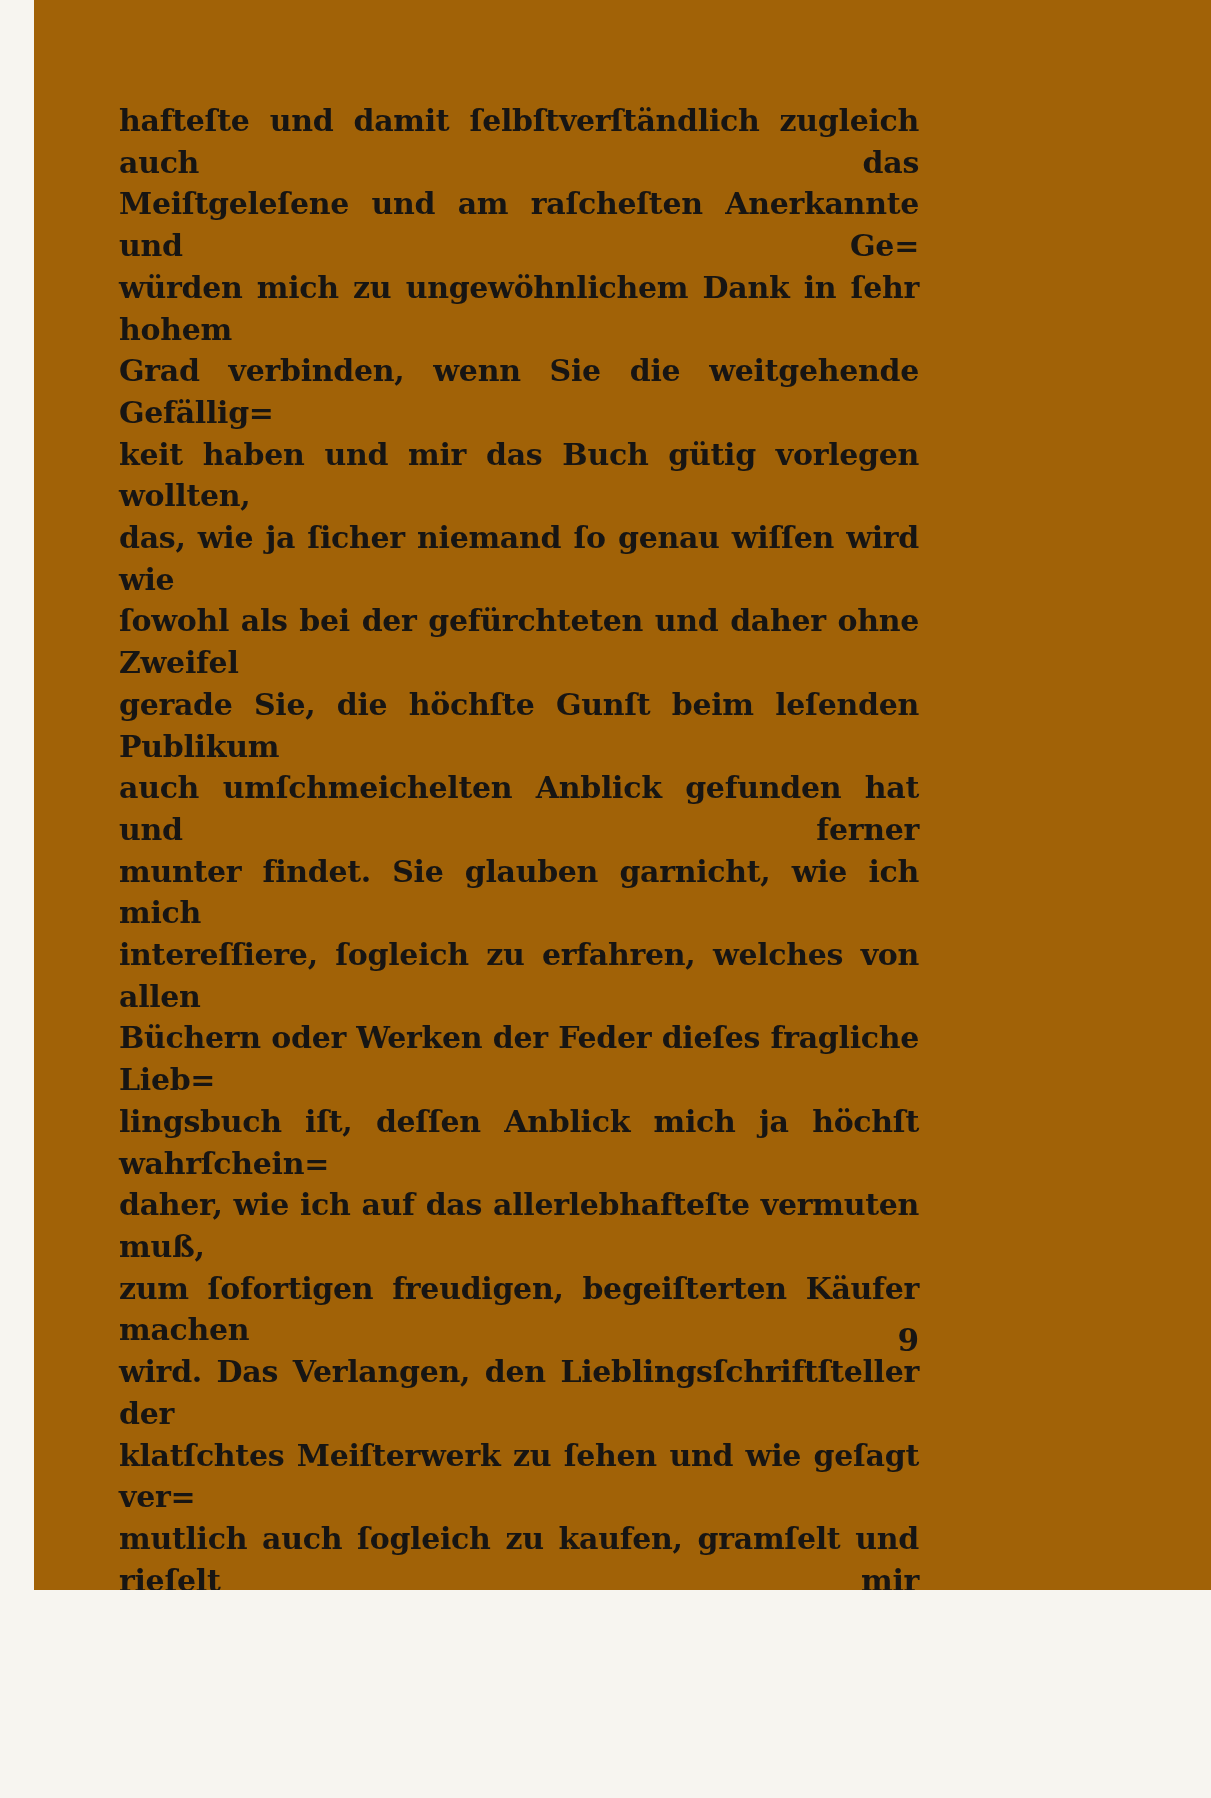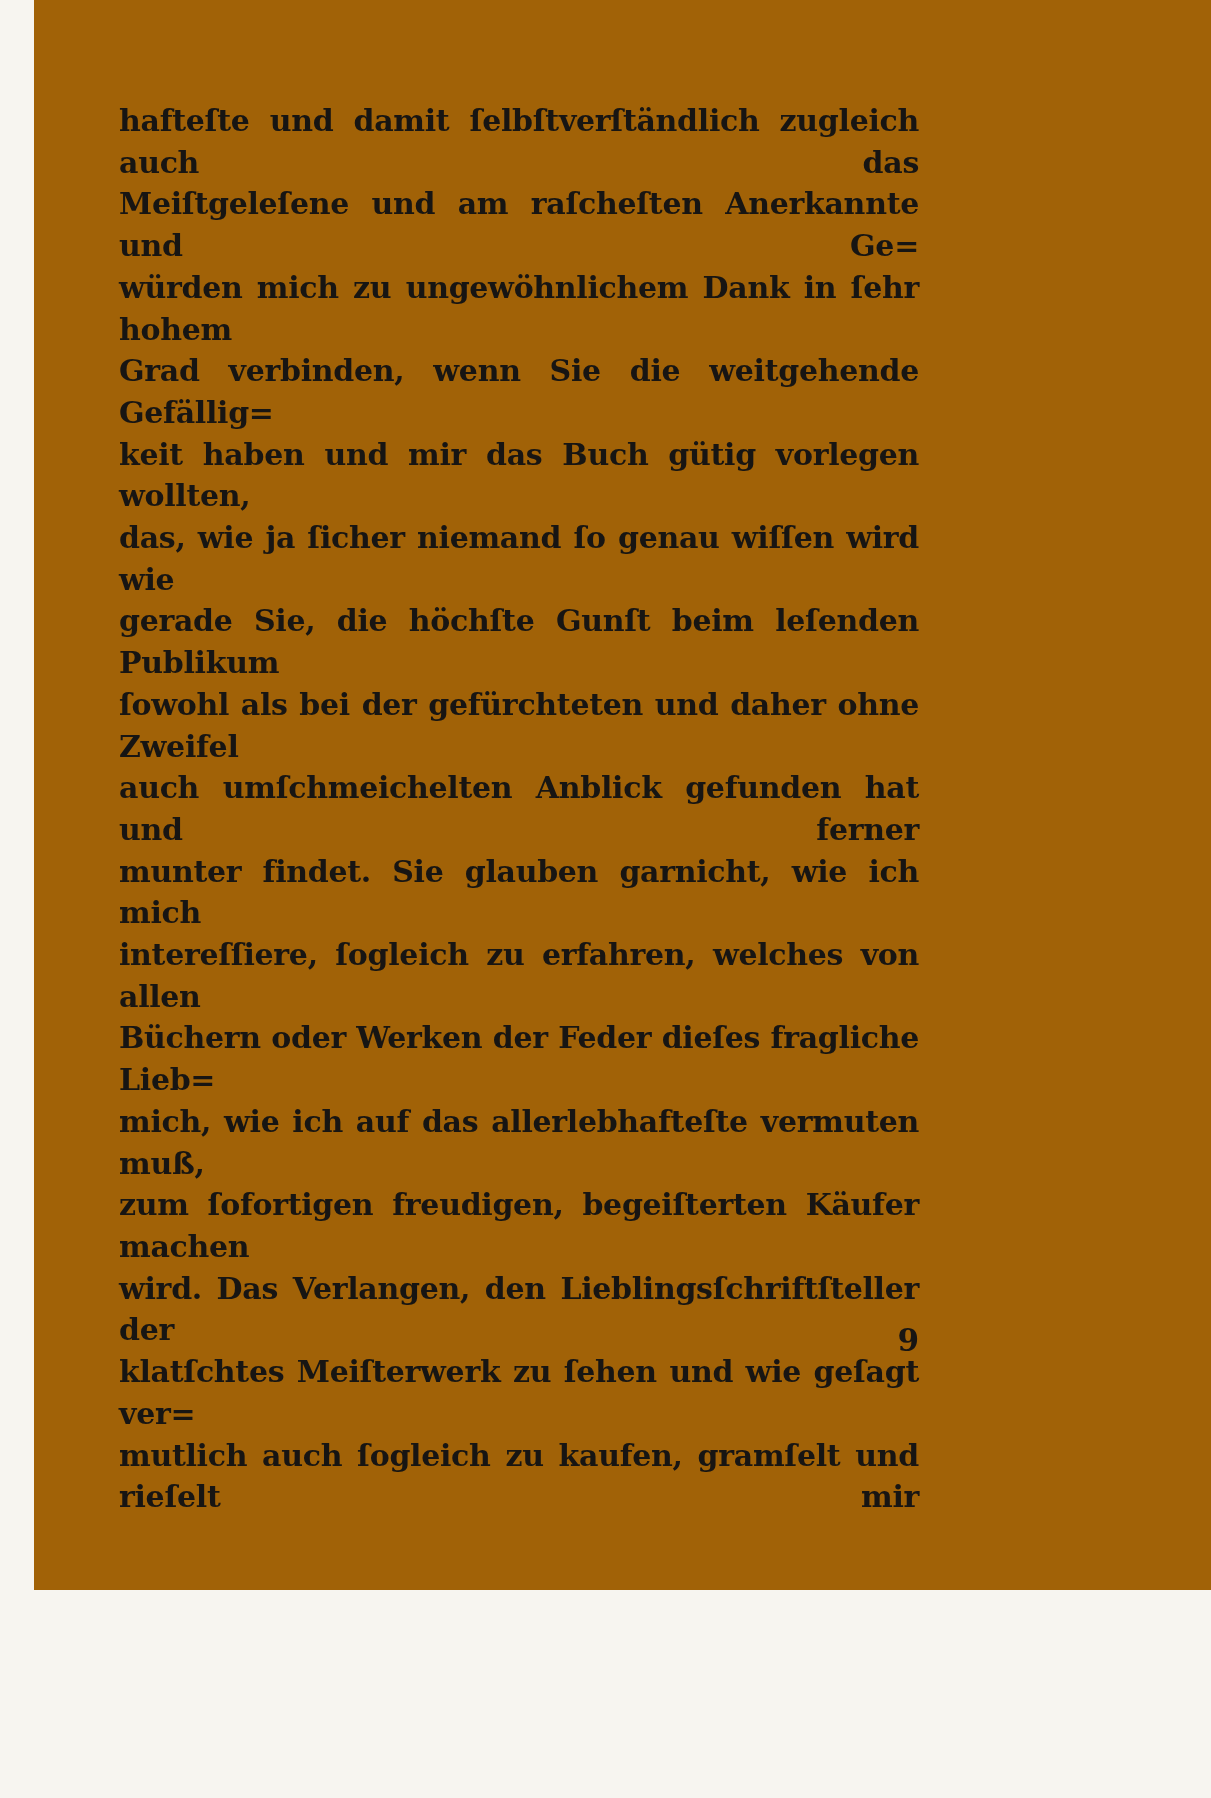--- a/index.html
+++ b/index.html
@@ -47,27 +47,28 @@
 <body>
 
 <div class="page">
   <div class="text-block">
     <div class="text-line">hafteſte und damit ſelbſtverſtändlich zugleich auch das</div>
     <div class="text-line">Meiſtgeleſene und am raſcheſten Anerkannte und Ge=</div>
     <div class="text-line">würden mich zu ungewöhnlichem Dank in ſehr hohem</div>
     <div class="text-line">Grad verbinden, wenn Sie die weitgehende Gefällig=</div>
     <div class="text-line">keit haben und mir das Buch gütig vorlegen wollten,</div>
     <div class="text-line">das, wie ja ſicher niemand ſo genau wiſſen wird wie</div>
+    <div class="text-line">ſowohl als bei der gefürchteten und daher ohne Zweifel</div>
     <div class="text-line">gerade Sie, die höchſte Gunſt beim leſenden Publikum</div>
-    <div class="text-line">ſowohl als bei der gefürchteten und daher ohne Zweifel</div>
     <div class="text-line">auch umſchmeichelten Anblick gefunden hat und ferner</div>
     <div class="text-line">munter findet. Sie glauben garnicht, wie ich mich</div>
     <div class="text-line">intereſſiere, ſogleich zu erfahren, welches von allen</div>
     <div class="text-line">Büchern oder Werken der Feder dieſes fragliche Lieb=</div>
-    <div class="text-line">mich, wie ich auf das allerlebhafteſte vermuten muß,</div>
+    <div class="text-line">lingsbuch iſt, deſſen Anblick mich ja höchſt wahrſchein=</div>
+    <div class="text-line">daher, wie ich auf das allerlebhafteſte vermuten muß,</div>
     <div class="text-line">zum ſofortigen freudigen, begeiſterten Käufer machen</div>
     <div class="text-line">wird. Das Verlangen, den Lieblingsſchriftſteller der</div>
     <div class="text-line">klatſchtes Meiſterwerk zu ſehen und wie geſagt ver=</div>
     <div class="text-line">mutlich auch ſogleich zu kaufen, gramſelt und rieſelt mir</div>
 
   </div>
   <div class="page-number">9</div>
 </div>
 
 </body></html>

